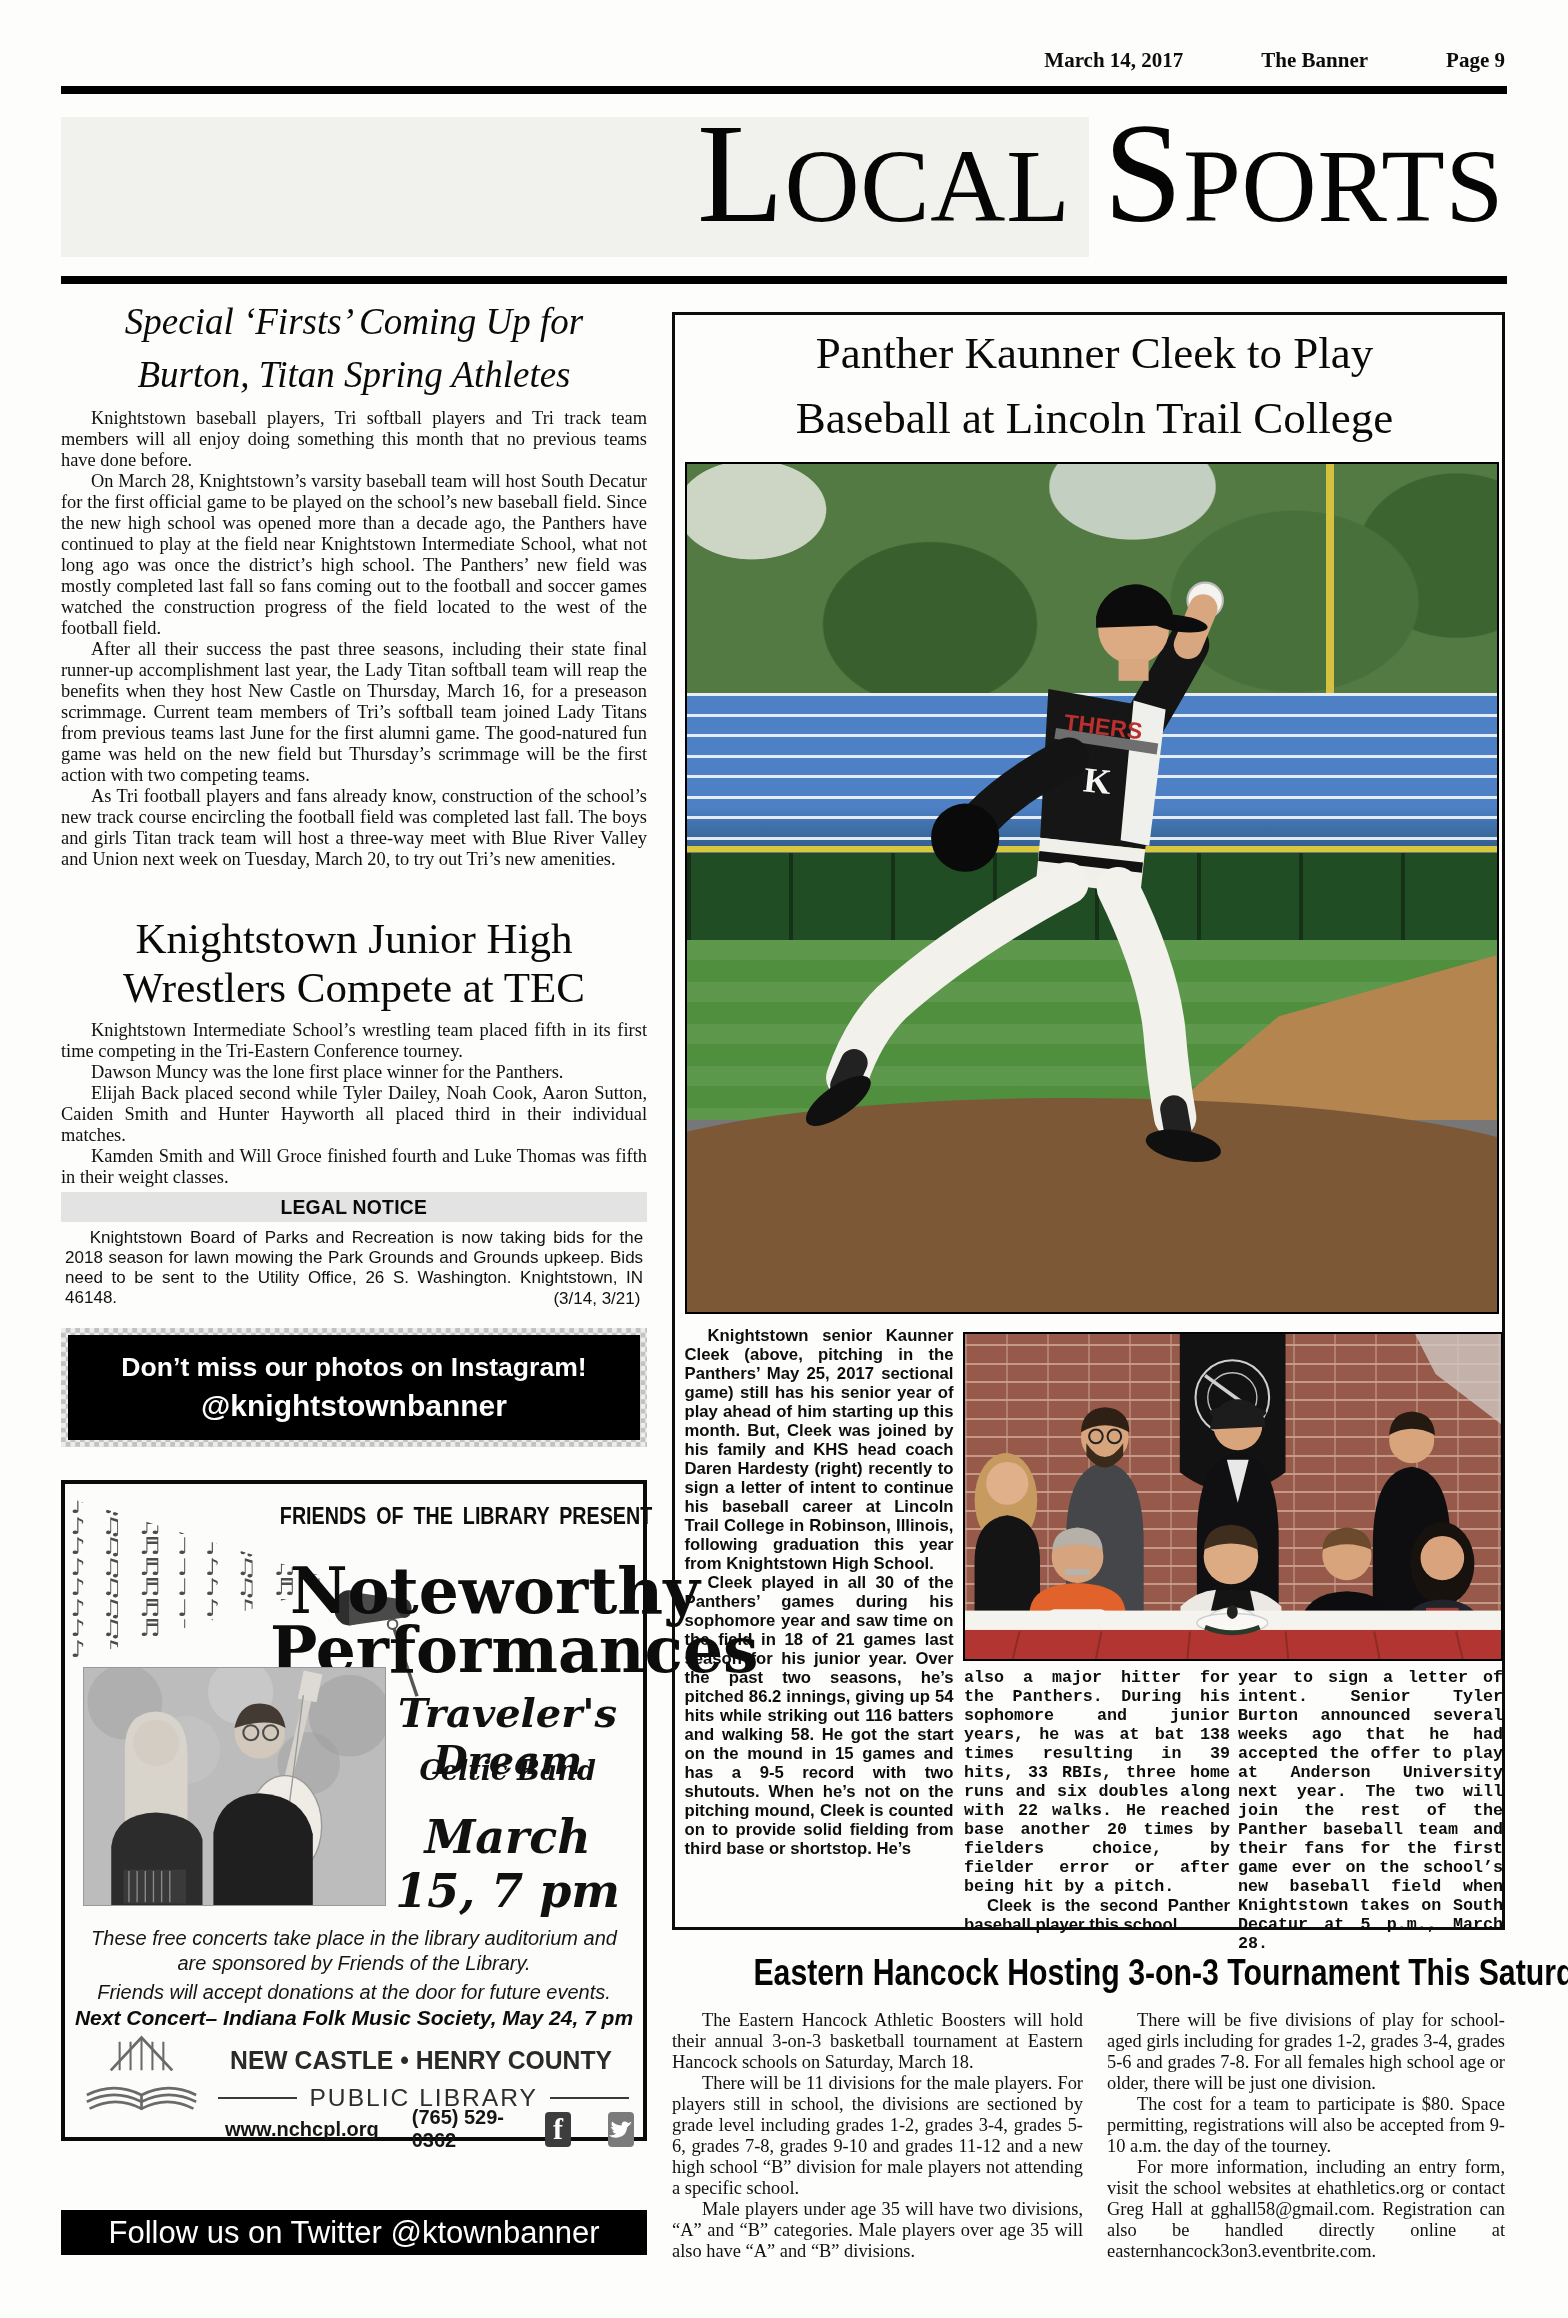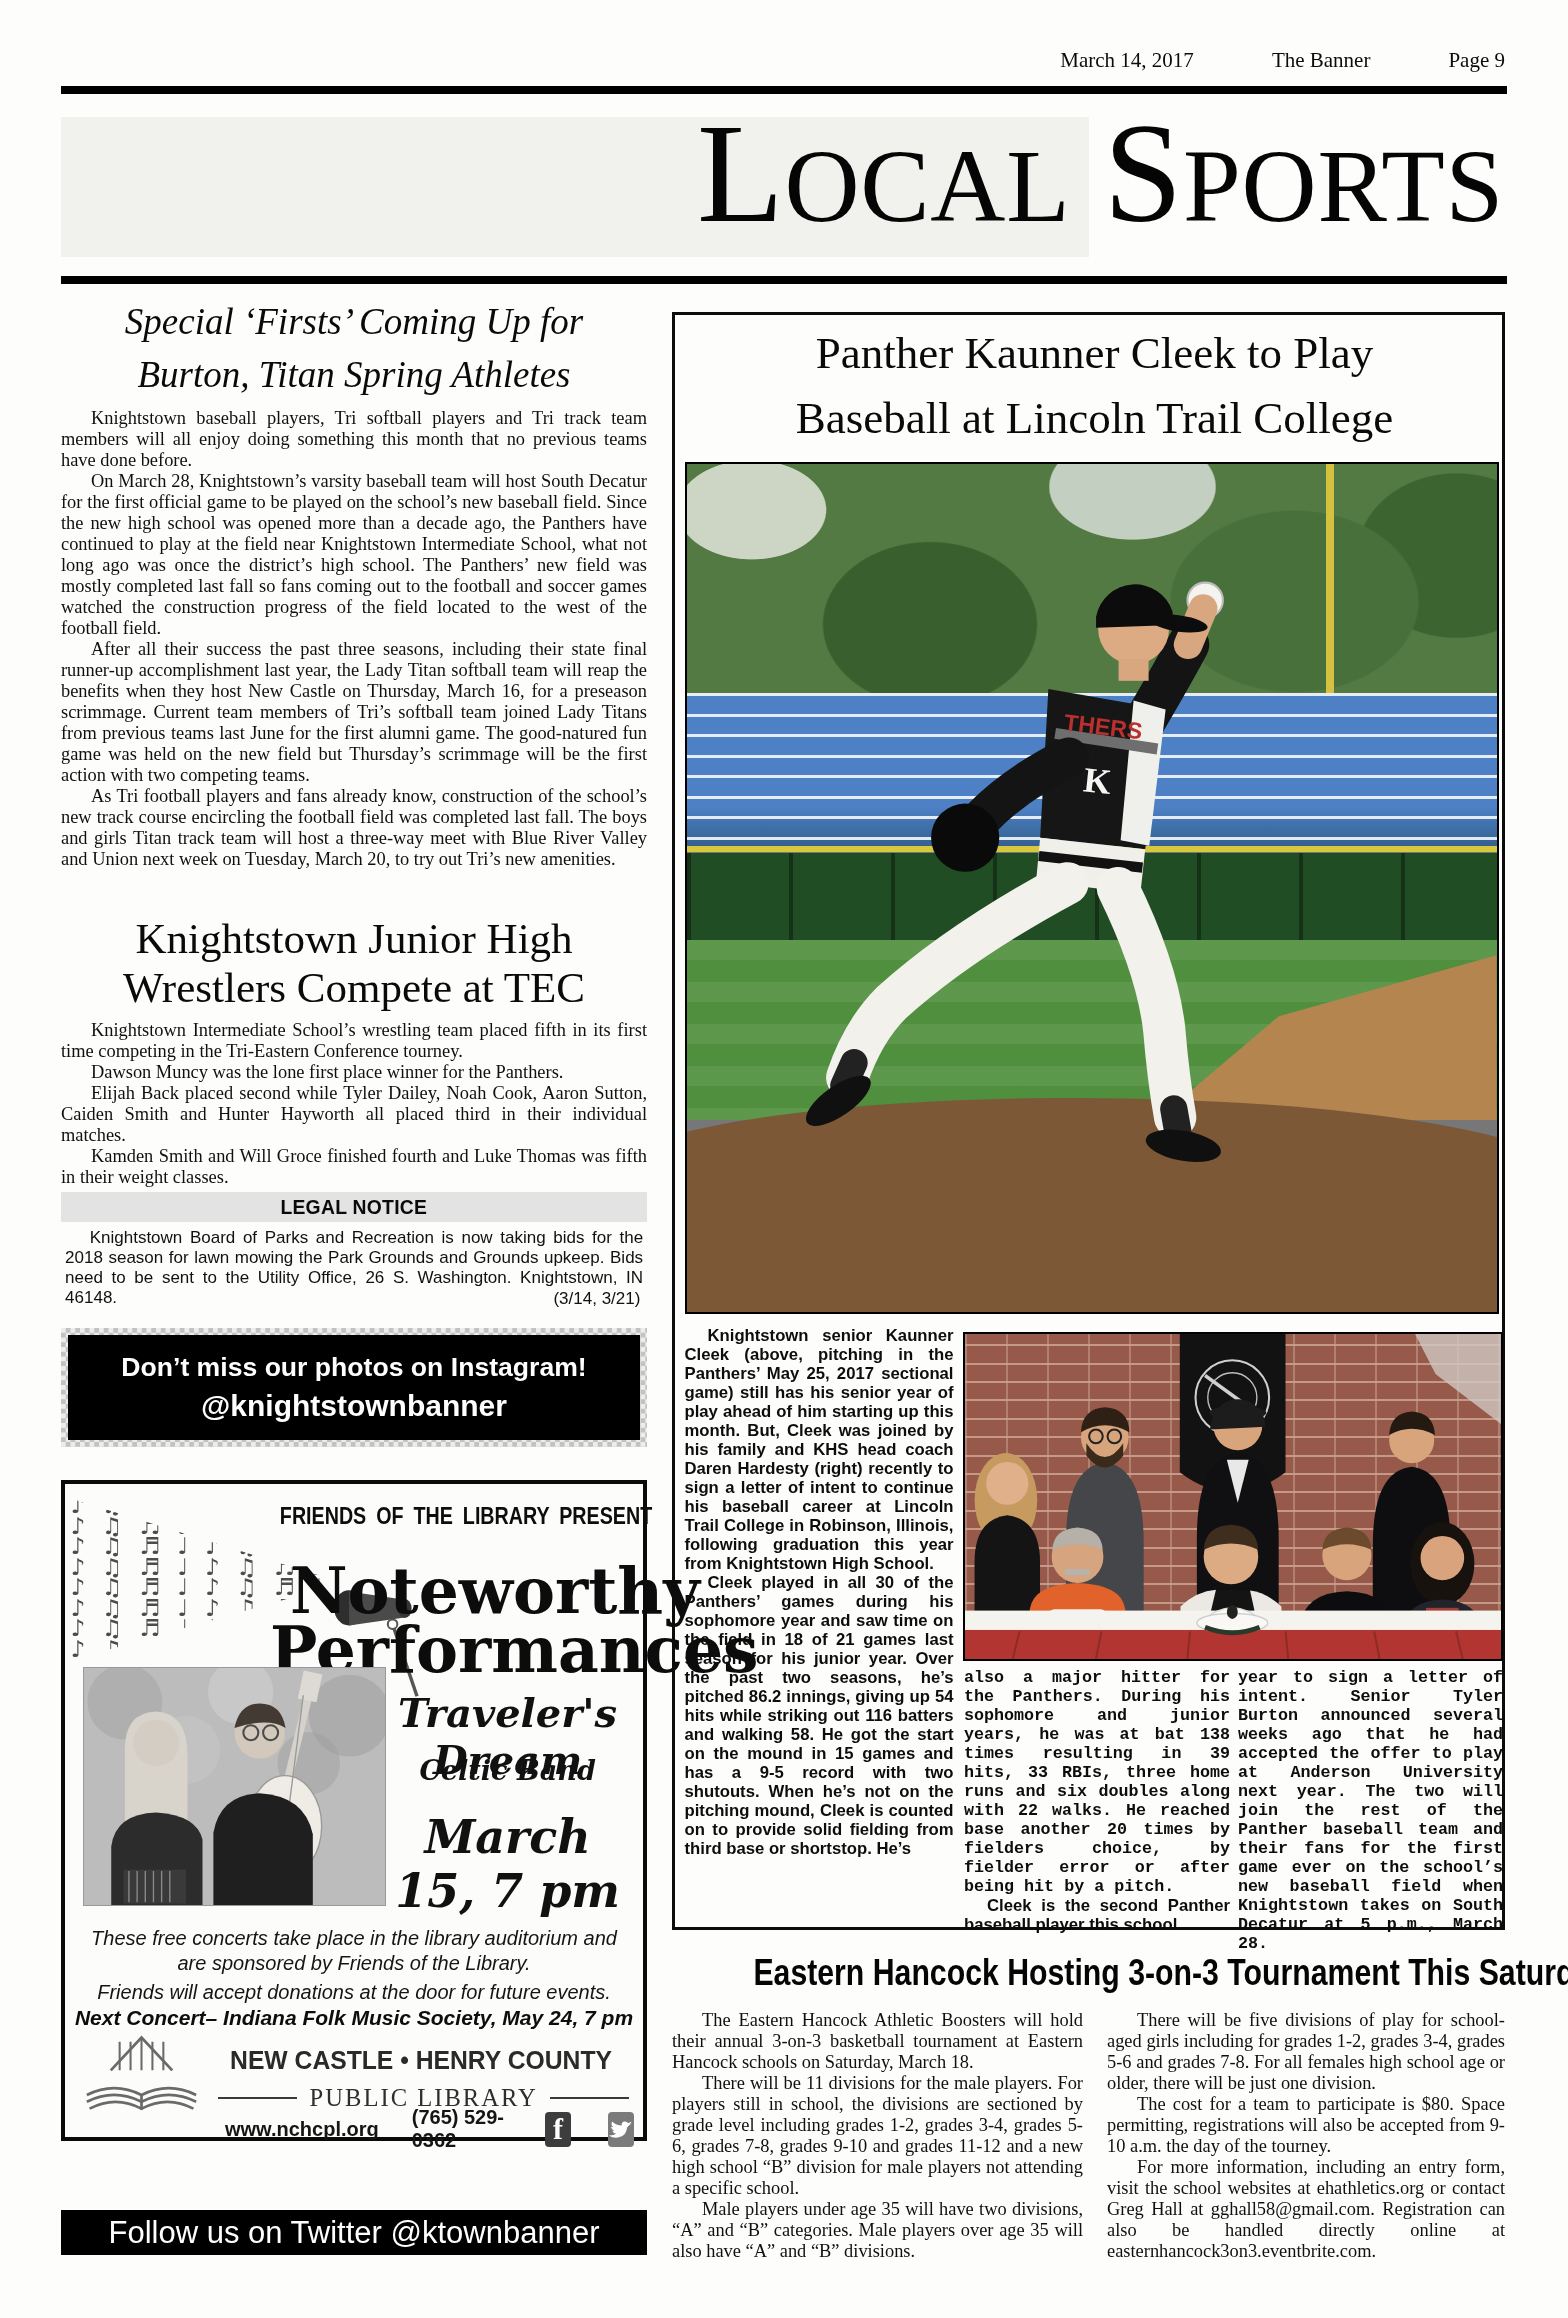--- a/index.html
+++ b/index.html
@@ -2,21 +2,21 @@
 <html style="font-size:11px"><head>
 <meta charset="utf-8">
 <style>
   html,body{margin:0;padding:0;background:#888;}
   .page{position:relative;width:1568px;height:2319px;background:#fdfdfc;overflow:hidden;
         font-family:"Liberation Serif",serif;color:#111;}
   .abs{position:absolute;}
 
   
   .hdr{position:absolute;top:48px;right:63px;display:flex;gap:78px;
-       font-weight:normal;font-size:21px;color:#0c0c0c;}
+       font-weight:bold;font-size:21px;color:#0c0c0c;}
   .rule{position:absolute;left:61px;width:1446px;background:#000;}
   .r1{top:86px;height:7.5px;}
   .r2{top:276px;height:7.5px;}
 
   
   .mast-bg{position:absolute;left:61px;top:117px;width:1028px;height:140px;background:#f1f1ee;}
   .mast-text{position:absolute;top:102px;right:64px;white-space:nowrap;color:#050505;
              font-family:"Liberation Serif",serif;line-height:1;}
   .mast-word{display:inline-block;font-size:104px;text-transform:uppercase;letter-spacing:0.7px;}
   .mast-word::first-letter{font-size:142px;}
@@ -79,21 +79,21 @@
             font-family:"Liberation Sans",sans-serif;font-style:italic;font-size:20px;line-height:25px;color:#151515;}
   .li1{top:442px;}
   .li2{top:496px;}
   .lib-next{position:absolute;left:5.5px;right:5.5px;top:522px;text-align:center;
             font-family:"Liberation Sans",sans-serif;font-style:italic;font-weight:bold;font-size:21px;color:#0d0d0d;}
   .lib-logo{position:absolute;left:15px;top:544px;width:123px;height:97px;}
   .lib-name1{position:absolute;left:140px;right:5.5px;top:561px;text-align:center;
              font-family:"Liberation Sans",sans-serif;font-weight:bold;font-size:26px;color:#2a2a2a;}
   .lib-name1 span{display:inline-block;transform:scaleX(.95);white-space:nowrap;}
   .lib-name2{position:absolute;left:153px;right:13.6px;top:600px;display:flex;align-items:center;gap:12.3px;
-             font-family:Liberation Serif, serif;font-size:24.6px;letter-spacing:2px;color:#2e2e2e;}
+             font-family:Liberation Sans, sans-serif;font-size:24.6px;letter-spacing:2px;color:#2e2e2e;}
   .lib-name2::before,.lib-name2::after{content:"";flex:1;border-top:2px solid #3a3a3a;}
   .lib-bottom{position:absolute;left:160px;right:9.5px;top:622px;display:flex;align-items:center;gap:33px;
               font-family:"Liberation Sans",sans-serif;font-weight:bold;font-size:20px;color:#151515;}
   .soc{width:35px;height:35px;border-radius:4.1px;display:flex;align-items:center;justify-content:center;}
   .soc.fb{background:#3d3d3d;margin-left:auto;}
   .soc.tw{background:#7b7b7b;margin-left:4.1px;}
   .fb-f{color:#fff;font-family:"Liberation Serif",serif;font-weight:bold;font-size:30px;line-height:1;}
 
   .twitter-strip{left:61px;top:2210px;width:586px;height:45px;background:#000;
                  display:flex;align-items:center;justify-content:center;}

